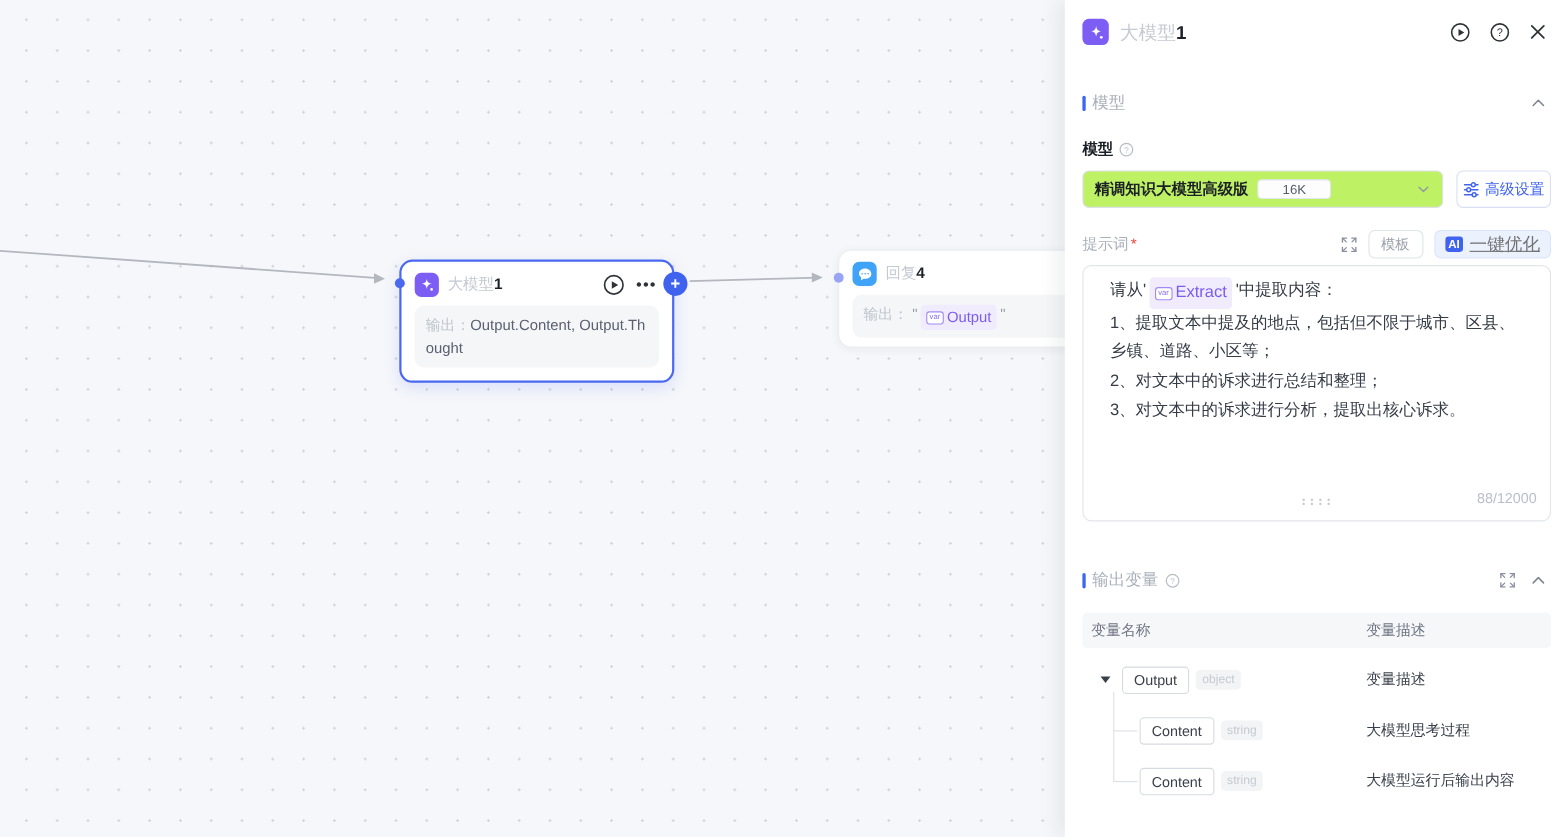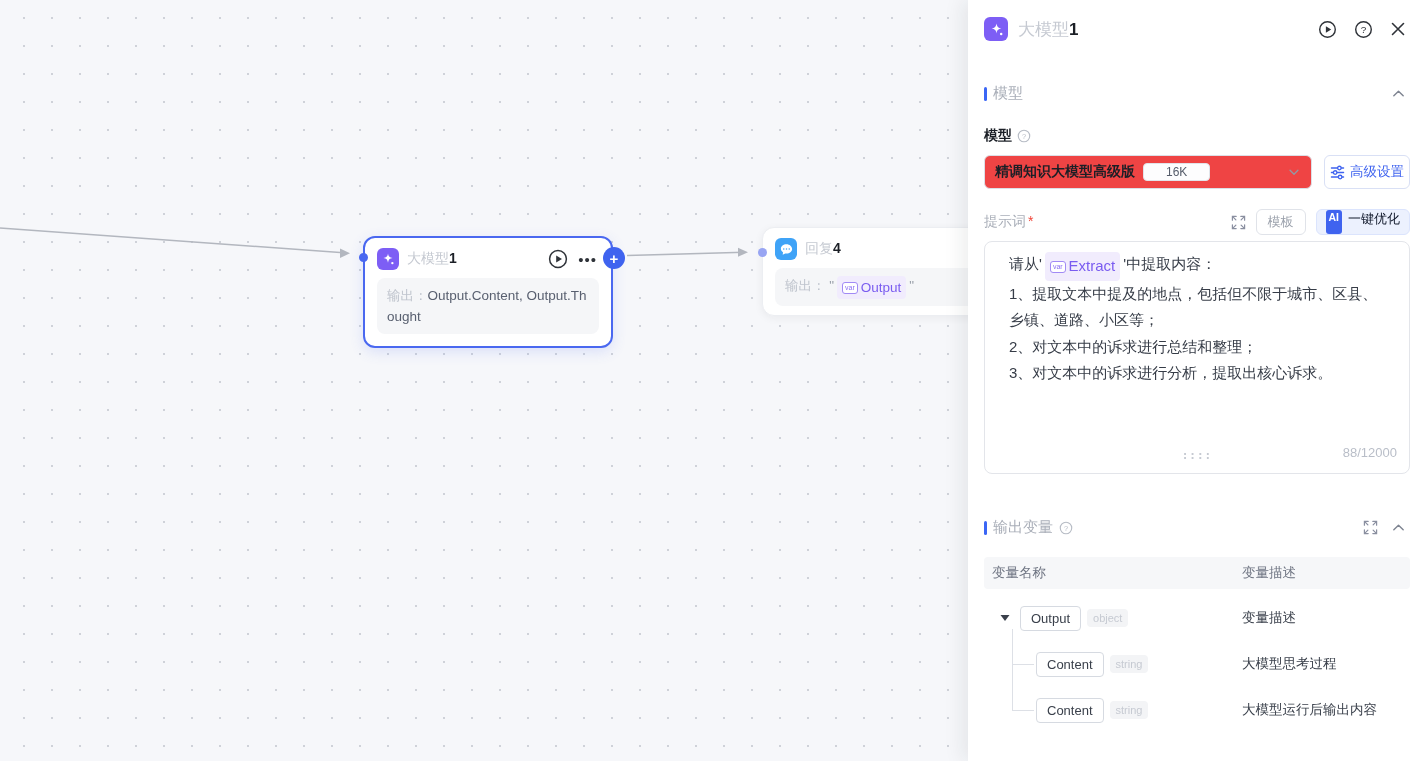--- a/index.html
+++ b/index.html
@@ -63,39 +63,39 @@
   .sec-bar { width:3px; height:14px; background:#3b66f5; border-radius:2px; margin-right:6px; }
   .sec-title { font-size:15px; color:#a9aeb8; }
   .sec-right { margin-left:auto; display:flex; align-items:center; gap:13px; padding-right:4px; }
   .sec-right > span { cursor:pointer; display:flex; }
 
   .field-label { margin-top:24px; display:flex; align-items:center; gap:5px; }
   .field-label b { font-size:14px; color:#1b1f26; }
 
   .model-row { margin-top:10px; display:flex; gap:12px; }
   .select { flex:1; height:34px; border:1px solid #dcdfe6; border-radius:6px; display:flex; align-items:center;
-    padding:0 10px; cursor:pointer; background:#ef4444; }
+    padding:0 10px; cursor:pointer; background:#bef264; }
   .select-value { font-size:14px; color:#1b1f26; font-weight:600; }
   .chip { margin-left:8px; border:1px solid #e1e4ea; border-radius:4px; font-size:12px; color:#565d6b;
     padding:1px 22px; background:#fdfdfe; }
   .select-caret { margin-left:auto; display:flex; }
   .adv-btn { flex:0 0 86px; height:34px; border:1px solid #d9e0f5; border-radius:6px; background:#fff;
     color:#3f63ef; font-size:13.5px; display:flex; align-items:center; justify-content:center; gap:5px; cursor:pointer; }
 
   .prompt-row { margin-top:20px; display:flex; align-items:center; }
   .prompt-label { font-size:14px; color:#a9aeb8; }
   .req { color:#f04438; margin-left:2px; }
   .prompt-tools { margin-left:auto; display:flex; align-items:center; gap:10px; }
   .tool-btn { height:26px; border:1px solid #e0e3e9; border-radius:6px; background:#fff; color:#9aa0ab;
     font-size:13px; display:flex; align-items:center; padding:0 11px; cursor:pointer; }
   .ai-btn { height:26px; border:1px solid #dbe4fd; border-radius:6px; background:#ecf1fe;
-    display:flex; gap:6px; padding:0 9px; cursor:pointer; }
+    display:flex; align-items:center; gap:6px; padding:0 9px; cursor:pointer; }
   .ai-badge { background:#3f63ef; color:#fff; font-size:10.5px; font-weight:bold; border-radius:3px;
     padding:2px 3px; line-height:1; }
-  .ai-text { font-size:13px; color:#0f172a; }
+  .ai-text { font-size:16px; color:#737373;text-decoration:underline; }
 
   .prompt-box { margin-top:6px; height:233px; border:1px solid #e3e5ea; border-radius:8px; background:#fff;
     padding:9px 24px; position:relative; font-size:15px; line-height:26.5px; color:#363c47; cursor:text; }
   .prompt-box p { margin:0; }
   .drag-handle { position:absolute; bottom:4px; left:50%; transform:translateX(-50%);
     color:#c6cad2; font-size:11px; letter-spacing:1px; font-weight:bold; cursor:ns-resize; font-family:"DejaVu Sans Mono",monospace; }
   .char-counter { position:absolute; bottom:7px; right:12px; font-size:13px; color:#b9bec8; }
 
   .tbl-head { margin-top:20px; height:32px; background:#f6f7f9; border-radius:4px; position:relative;
     display:flex; align-items:center; }

